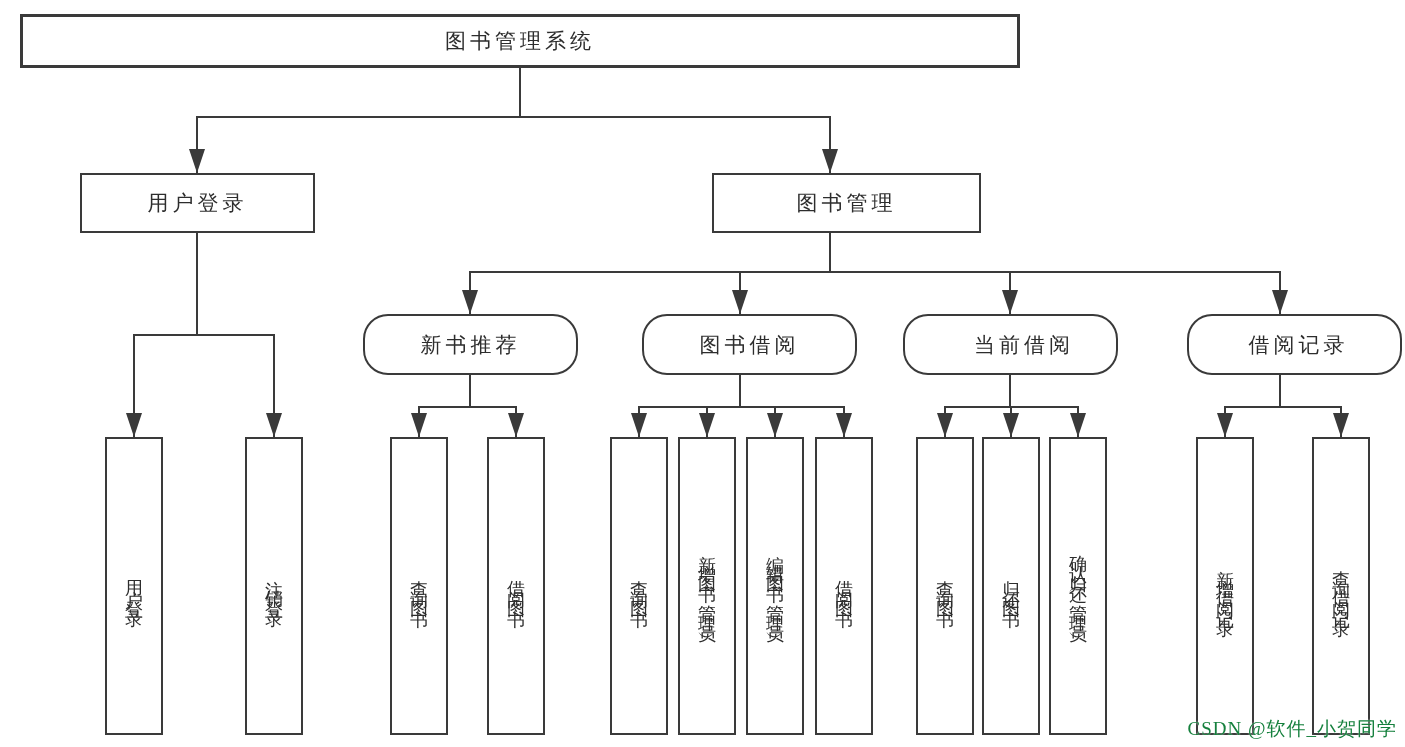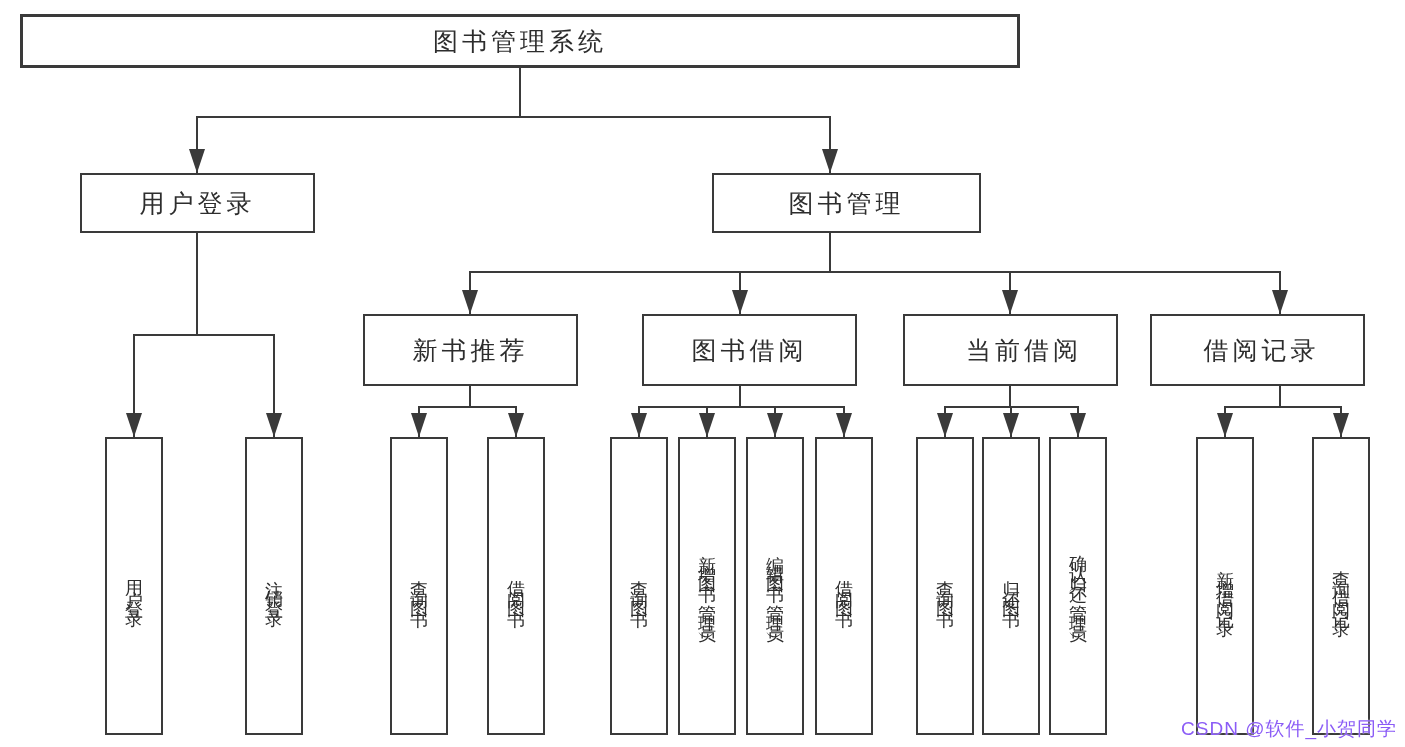--- a/index.html
+++ b/index.html
@@ -18,33 +18,33 @@
     pointer-events: none;
   }
   .hbox {
     position: absolute;
     box-sizing: border-box;
     border: 2px solid #3a3a3a;
     background: #ffffff;
     display: flex;
     align-items: center;
     justify-content: center;
-    font-size: 25px;
+    font-size: 21px;
     letter-spacing: 4px;
     color: #2d2d2d;
     white-space: nowrap;
   }
   .root-box    { left: 20px;  top: 14px;  width: 1000px; height: 54px; border-width: 3px; }
   .lvl2-login  { left: 80px;  top: 173px; width: 235px;  height: 60px; }
   .lvl2-mgmt   { left: 712px; top: 173px; width: 269px;  height: 60px; }
-  .lvl3        { top: 314px;  width: 215px; height: 72px; }
+  .lvl3        { top: 314px;  width: 215px; height: 61px; border-radius: 25px; }
   .lvl3-a { left: 363px; }
   .lvl3-b { left: 642px; }
   .lvl3-c { left: 903px; padding-left: 27px; }
-  .lvl3-d { left: 1150px; padding-left: 8px; }
+  .lvl3-d { left: 1187px; padding-left: 8px; }
   .vbox {
     position: absolute;
     top: 437px;
     width: 58px;
     height: 298px;
     box-sizing: border-box;
     border: 2px solid #3a3a3a;
     background: #ffffff;
     display: flex;
     align-items: center;
@@ -57,23 +57,24 @@
     line-height: 1;
     letter-spacing: 10px;
     color: #2d2d2d;
   }
   .watermark {
     position: absolute;
     right: 8px;
     bottom: 5px;
     font-size: 19px;
     letter-spacing: 1px;
-    color: #8b5cf6;
+    color: #15803d;
     text-shadow: 0 0 2px rgba(255,255,255,0.9);
     white-space: nowrap;
+    font-family: Liberation Serif, serif;
   }
 </style>
 </head>
 <body>
 
 <div class="canvas">
 
   <svg class="connectors" viewBox="0 0 1405 747" xmlns="http://www.w3.org/2000/svg">
     <defs>
       <marker id="arrowhead" markerUnits="userSpaceOnUse" markerWidth="18" markerHeight="26" refX="8" refY="24" orient="0" overflow="visible">

